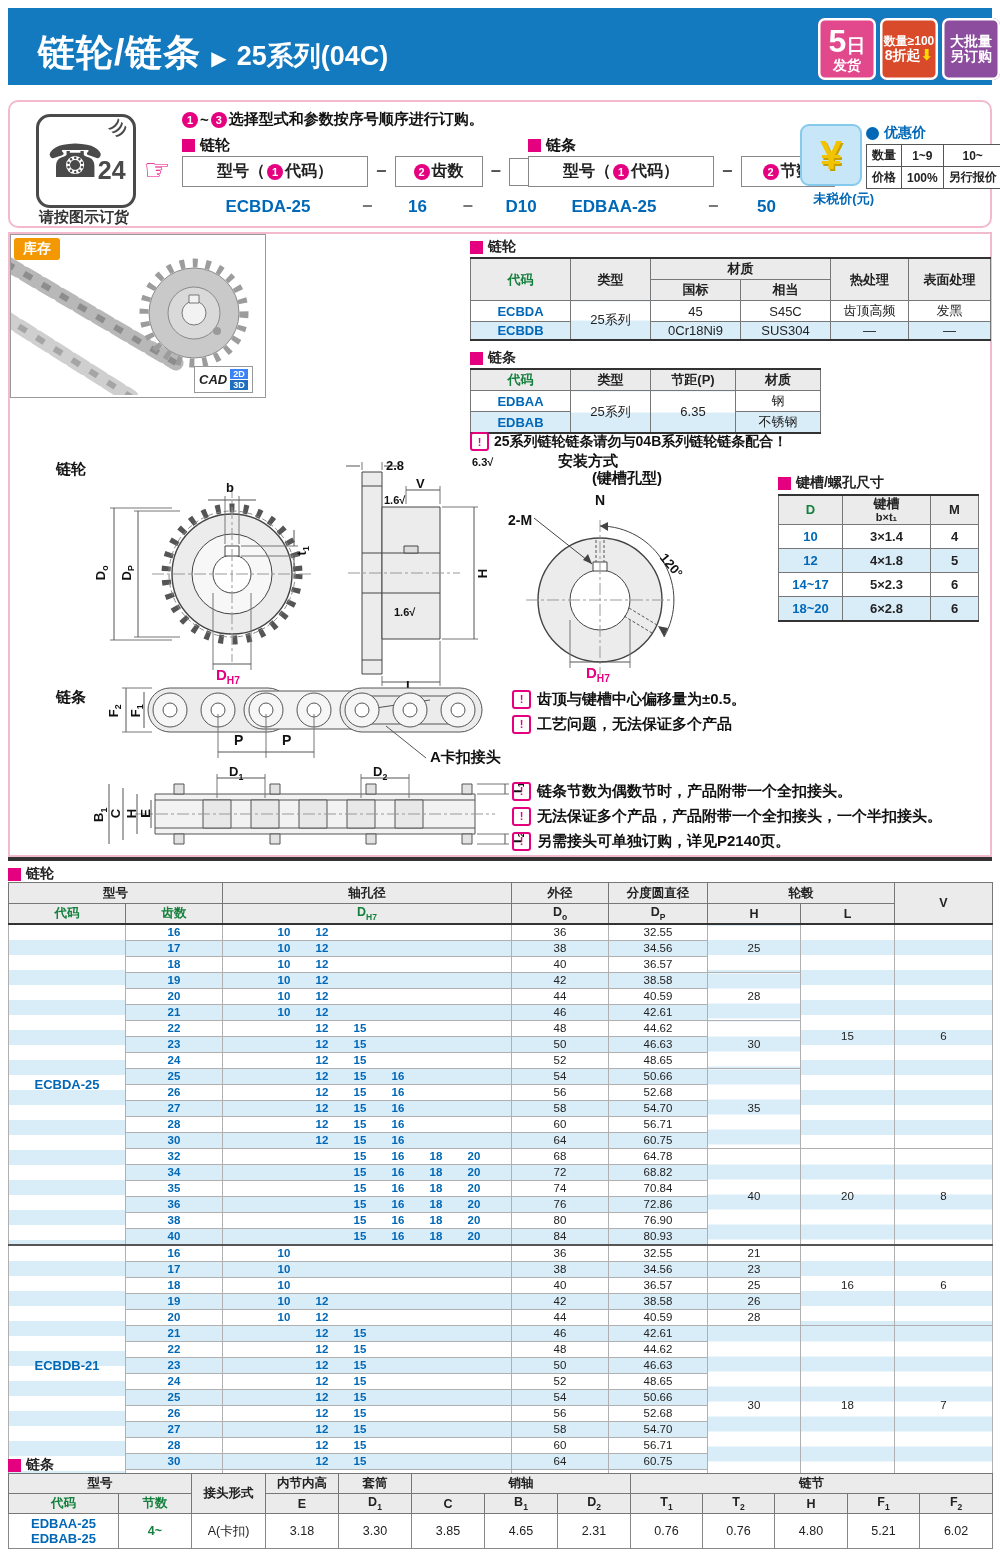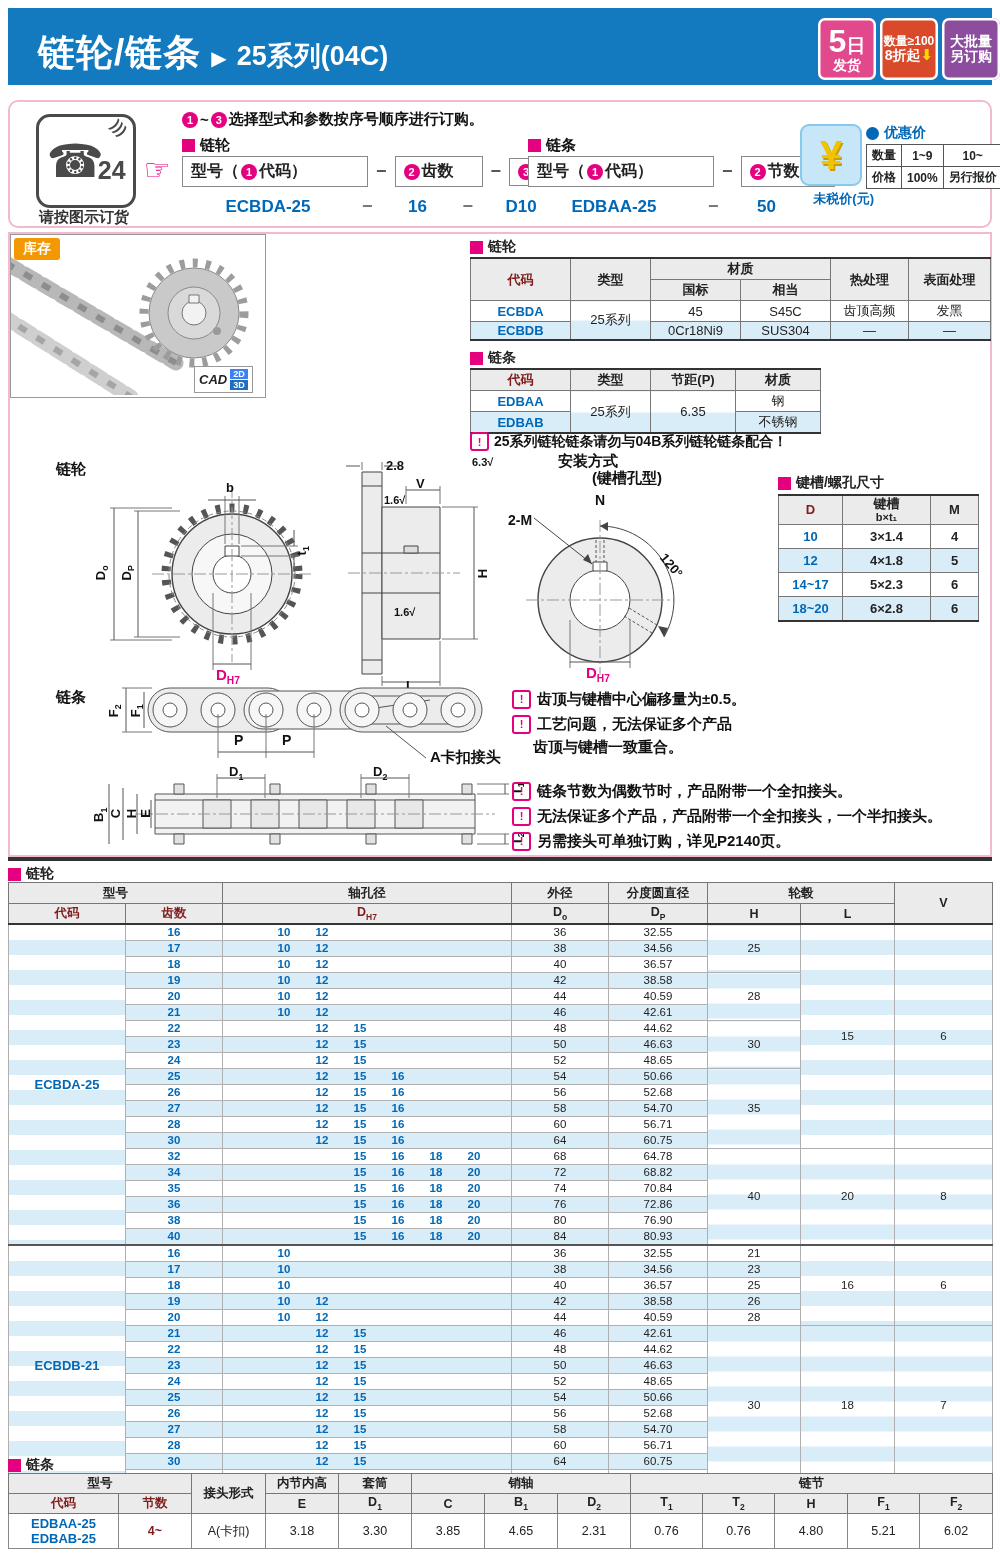--- a/index.html
+++ b/index.html
@@ -34,21 +34,21 @@
   #hand{left:144px;top:152px;font-size:30px;color:#e4007f;}
   .circ{display:inline-flex;width:16px;height:16px;border-radius:50%;background:#e4007f;color:#fff;
         font-size:11px;font-weight:bold;align-items:center;justify-content:center;vertical-align:-2px;}
   #instr{left:182px;top:110px;font-size:15px;font-weight:bold;color:#111;display:flex;align-items:center;gap:2px;}
   .sec-label{display:flex;align-items:center;gap:5px;font-size:15px;font-weight:bold;color:#111;}
   .sq{display:inline-block;width:13px;height:13px;background:#e4007f;}
   #sp-label{left:182px;top:136px;}
   #ch-label{left:528px;top:136px;}
   .frow{display:flex;align-items:center;gap:8px;}
   .fbox{border:1.5px solid #888;background:#fff;padding:4px 8px;font-size:16px;font-weight:bold;
-        display:flex;align-items:center;gap:2px;}
+        display:flex;align-items:center;justify-content:center;gap:2px;}
   .fdash{font-size:18px;font-weight:bold;color:#555;}
   .exrow{display:flex;align-items:center;gap:8px;color:#0068b7;font-weight:bold;font-size:17px;}
   .exrow .fdash{color:#777;}
   .exslot{text-align:center;}
   sub{font-size:68%;}
   
   #yenbox{left:800px;top:124px;width:58px;height:58px;background:#c7e6f8;border:2px solid #85c9ec;border-radius:9px;
           display:flex;align-items:center;justify-content:center;font-size:40px;font-weight:bold;color:#f2c300;
           text-shadow:1.5px 1.5px 0 #c79f00;}
   #tax-caption{left:788px;top:190px;width:86px;text-align:right;font-size:13px;font-weight:bold;color:#0068b7;}
@@ -64,21 +64,21 @@
   #cadbadge{left:194px;top:366px;display:flex;align-items:center;gap:3px;border:1px solid #999;background:#fff;padding:2px 4px;}
   #cadbadge .cadtxt{font-size:13px;font-weight:bold;font-style:italic;}
   #cadbadge .c2d{background:#3b82f6;color:#fff;font-size:9px;font-weight:bold;padding:0 3px;}
   #cadbadge .c3d{background:#1f6fbe;color:#fff;font-size:9px;font-weight:bold;padding:0 3px;}
   
   .spec-title{display:flex;align-items:center;gap:5px;font-size:14px;font-weight:bold;}
   table.spec{border-collapse:collapse;font-size:13px;table-layout:fixed;}
   table.spec th{background:#ebebeb;border:1px solid #777;font-weight:bold;padding:1px 2px;}
   table.spec td{border:1px solid #777;text-align:center;padding:1px 2px;}
   table.spec{border-top:2px solid #333;border-bottom:2px solid #333;}
-  .mag{color:#7f1d1d;}
+  .mag{color:#15803d;}
   .codeblue{color:#0068b7;font-weight:bold;}
   tr.altrow td{background:#d9edf9;}
   td.split{background:linear-gradient(to bottom,#fff 50%,#d9edf9 50%);}
   .notefoot{display:flex;align-items:center;gap:5px;font-size:14px;font-weight:bold;color:#111;}
   .nicon{display:inline-flex;width:15px;height:15px;border:2px solid #e4007f;border-radius:3px;color:#e4007f;
          font-size:11px;font-weight:bold;align-items:center;justify-content:center;flex:none;}
   
   .diag{position:absolute;}
   .dlabel{position:absolute;font-size:13px;font-weight:bold;color:#111;white-space:nowrap;}
   .dlabel.mag{color:#e4007f;}
@@ -578,21 +578,20 @@
 
   <div class="notes" style="left:512px;top:690px;width:470px;">
     <div class="nrow">
       <span class="nicon">!</span>
       <span>齿顶与键槽中心偏移量为±0.5。</span>
     </div>
     <div class="nrow">
       <span class="nicon">!</span>
       <span>工艺问题，无法保证多个产品</span>
     </div>
-    <div class="cont">齿顶与键槽一致重合。</div>
   </div>
   <div class="notes" style="left:512px;top:782px;width:475px;">
     <div class="nrow">
       <span class="nicon">!</span>
       <span>链条节数为偶数节时，产品附带一个全扣接头。</span>
     </div>
     <div class="nrow">
       <span class="nicon">!</span>
       <span>无法保证多个产品，产品附带一个全扣接头，一个半扣接头。</span>
     </div>

